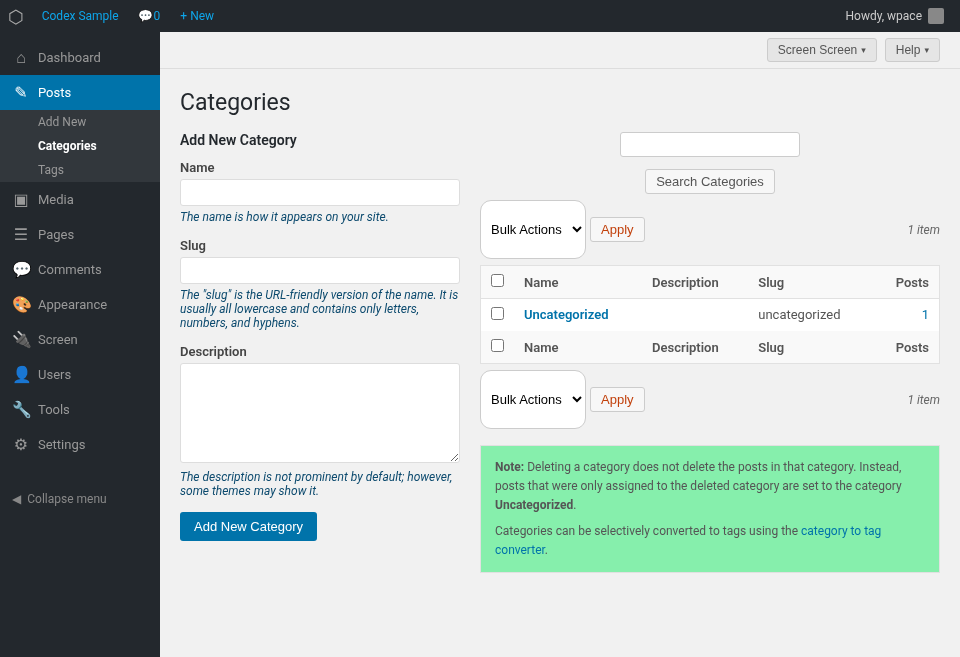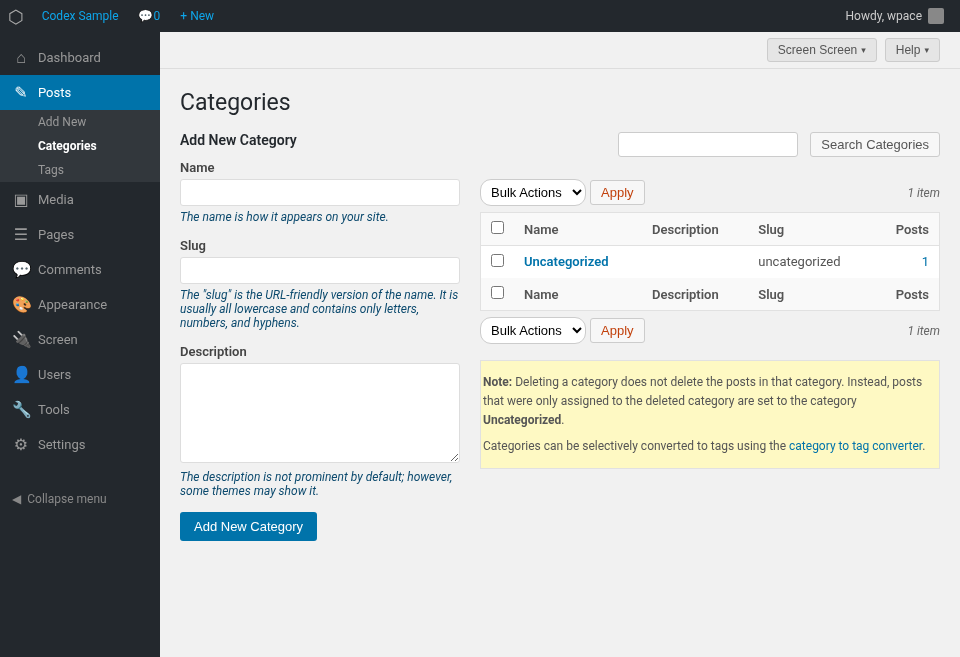--- a/index.html
+++ b/index.html
@@ -145,35 +145,35 @@
     }
 
     
     .category-table-panel { flex: 1; }
 
     .table-toolbar { display: flex; align-items: center; justify-content: space-between; margin-bottom: 6px; }
     .bulk-actions-wrap { display: flex; gap: 4px; align-items: center; }
     .bulk-select {
       border: 1px solid #ccc;
       border-radius: 11px;
-      padding: 4px 6px;
+      padding: 20px 6px;
       font-size: 13px;
       background: #fff;
     }
     .apply-btn {
       background: #f7f7f7;
       border: 1px solid #ccc;
       border-radius: 3px;
       padding: 4px 10px;
       font-size: 13px;
       cursor: pointer;
       color: #c2410c;
     }
     .item-count { color: #666; font-size: 12px; font-style: italic; }
-    .search-wrap { display: flex; gap: 12px; align-items: center; margin-bottom: 22px; justify-content: flex-end; }
+    .search-wrap { display: flex; gap: 12px; align-items: center; margin-bottom: 6px; justify-content: flex-end; flex-direction: column; }
     .search-wrap input {
       border: 1px solid #ccc;
       border-radius: 3px;
       padding: 4px 8px;
       font-size: 13px;
       width: 180px;
     }
     .search-btn {
       background: #f7f7f7;
       border: 1px solid #ccc;
@@ -199,21 +199,21 @@
     .cat-table td { padding: 8px 10px; border-bottom: 1px solid #f1f1f1; vertical-align: top; font-size: 13px; }
     .cat-table td.col-check { width: 24px; }
     .cat-table td.col-posts { text-align: right; }
     .cat-table tr:last-child td { border-bottom: none; }
     .cat-table .category-name-link { color: #0073aa; text-decoration: none; font-weight: 600; }
     .col-desc { color: #555; }
     .col-slug { color: #555; }
     .col-posts-val { color: #0073aa; text-decoration: none; }
 
     
-    .notes-section { margin-top: 16px; background: #fef9c3; border: 1px solid #e1e1e1; padding: 12px 2px; font-size: 12px; color: #555; line-height: 1.6; }
+    .notes-section { margin-top: 16px; background: #86efac; border: 1px solid #e1e1e1; padding: 12px 14px; font-size: 12px; color: #555; line-height: 1.6; }
     .notes-section strong { font-weight: bold; }
     .notes-section a { color: #0073aa; text-decoration: none; }
   </style>
 </head>
 <body>
 
 <div id="wpadminbar">
   <div class="adminbar-left">
     <span class="adminbar-logo">⬡</span>
     <span class="adminbar-item">Codex Sample</span>

